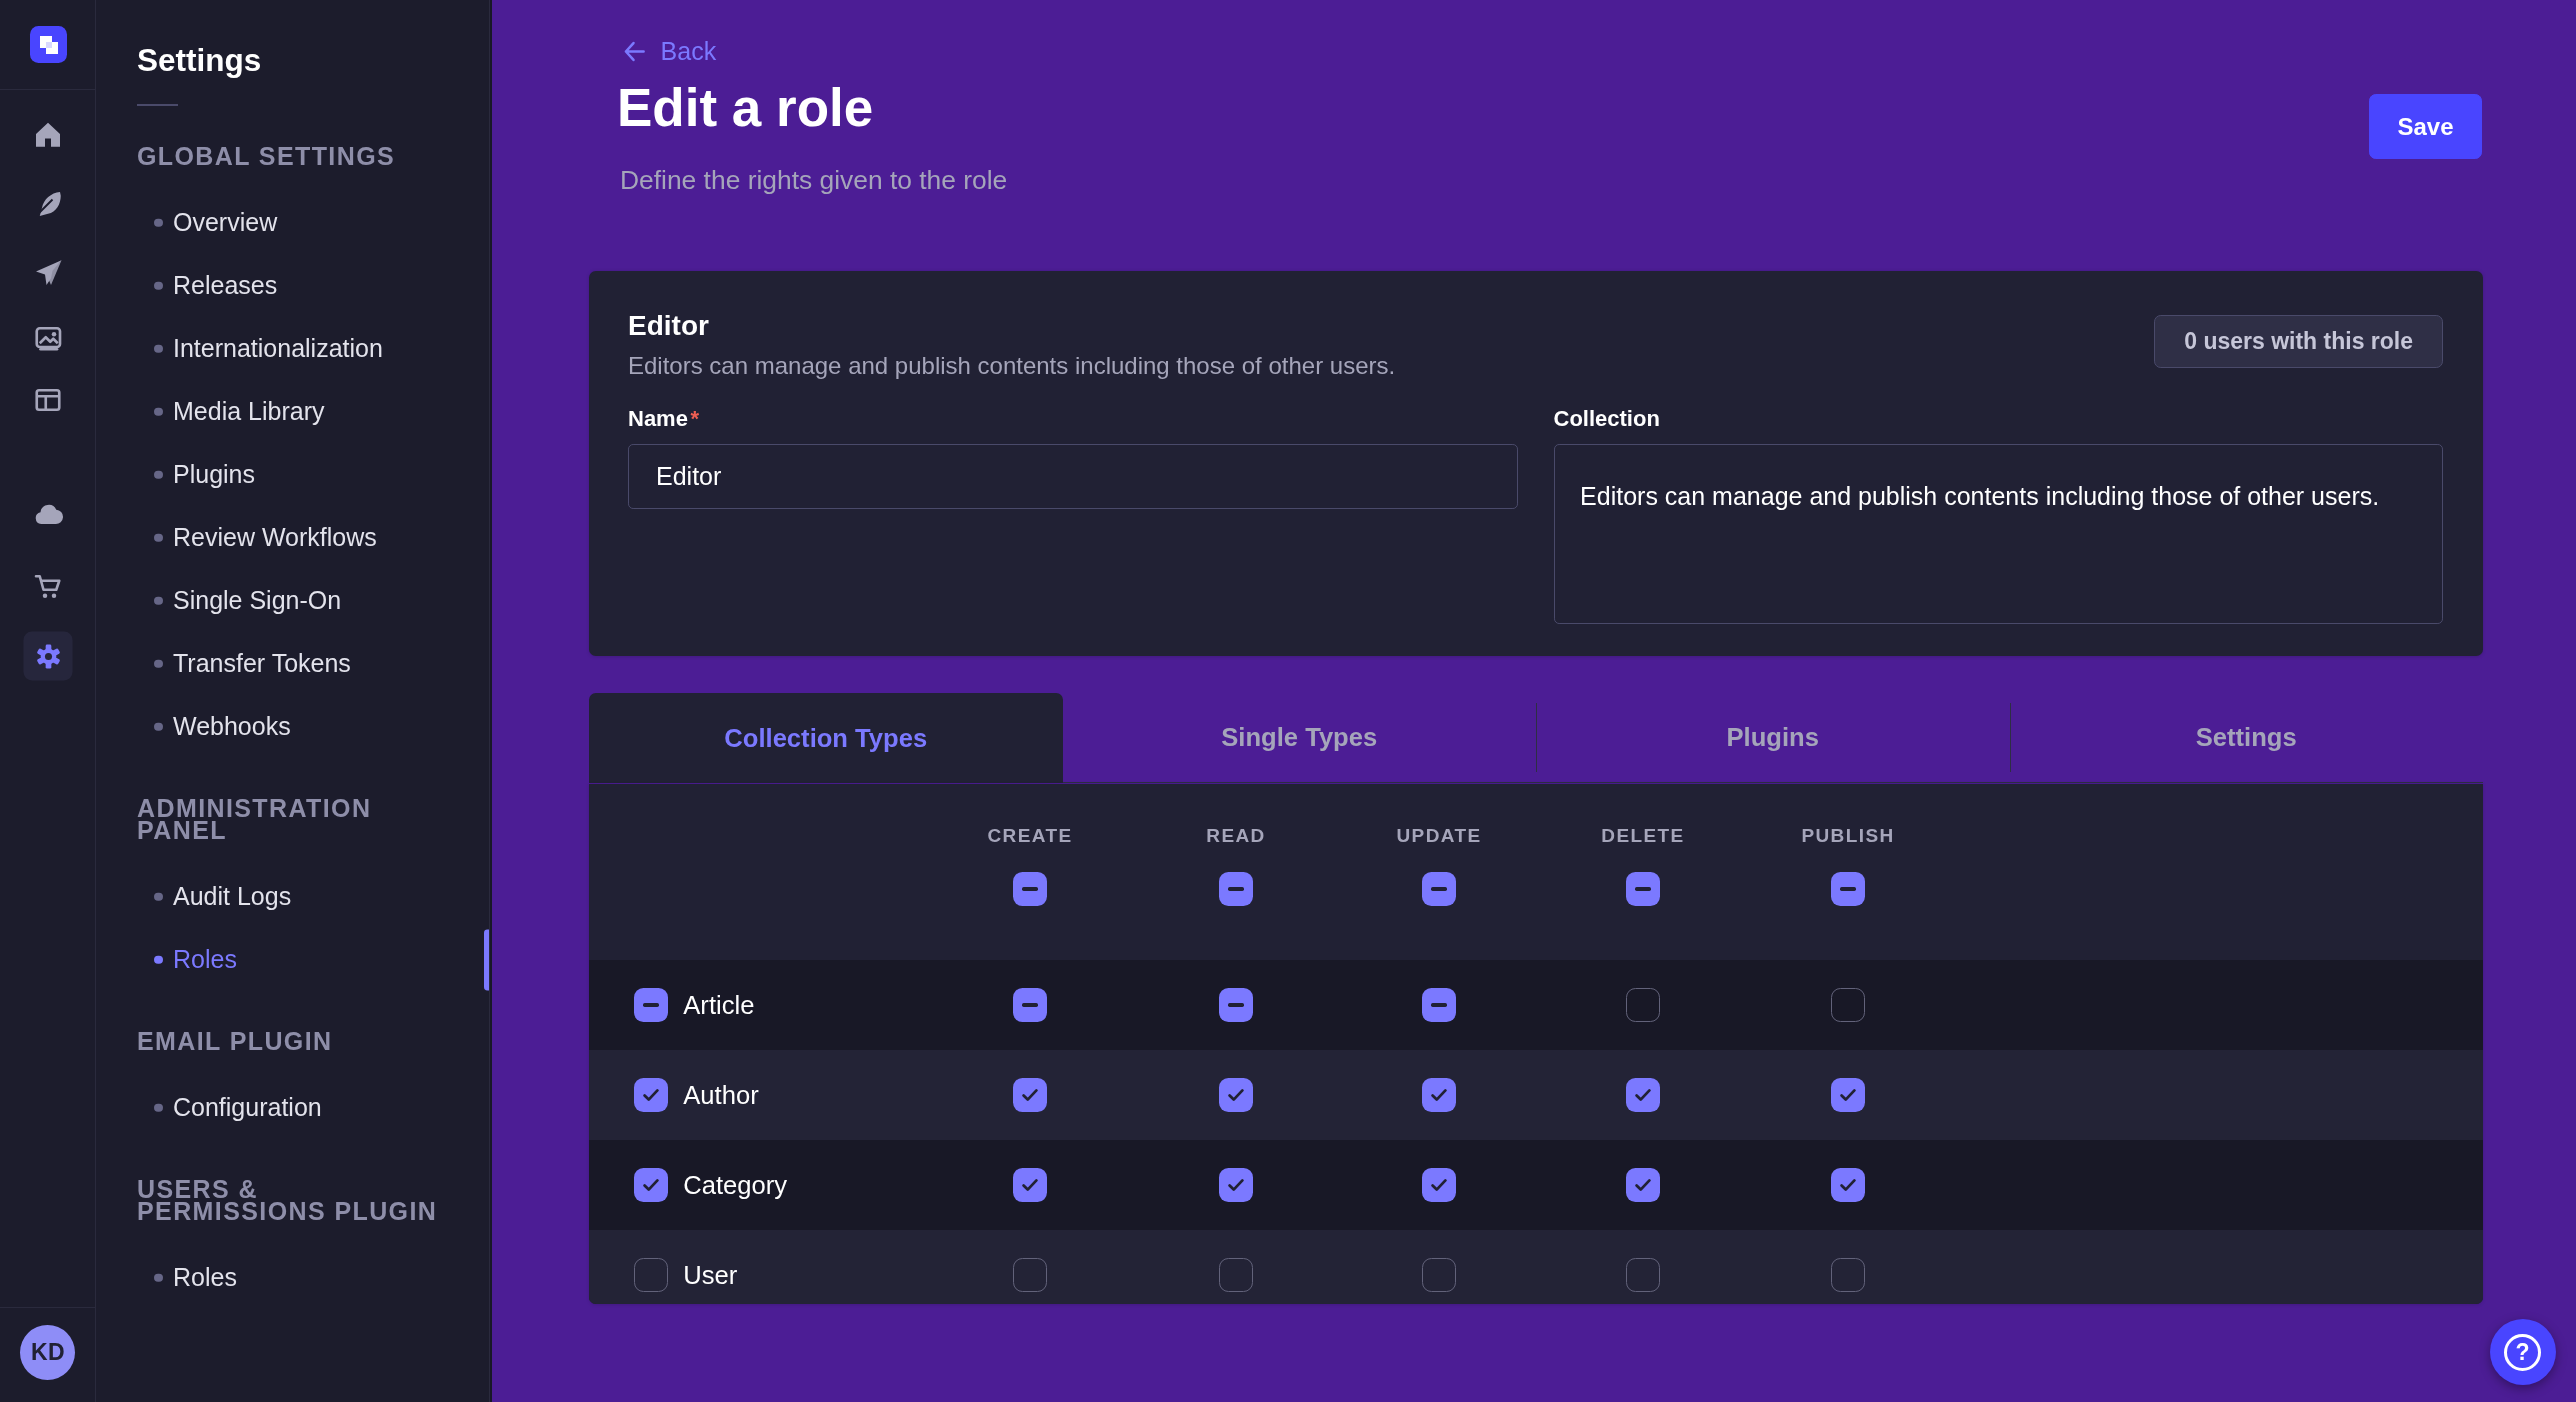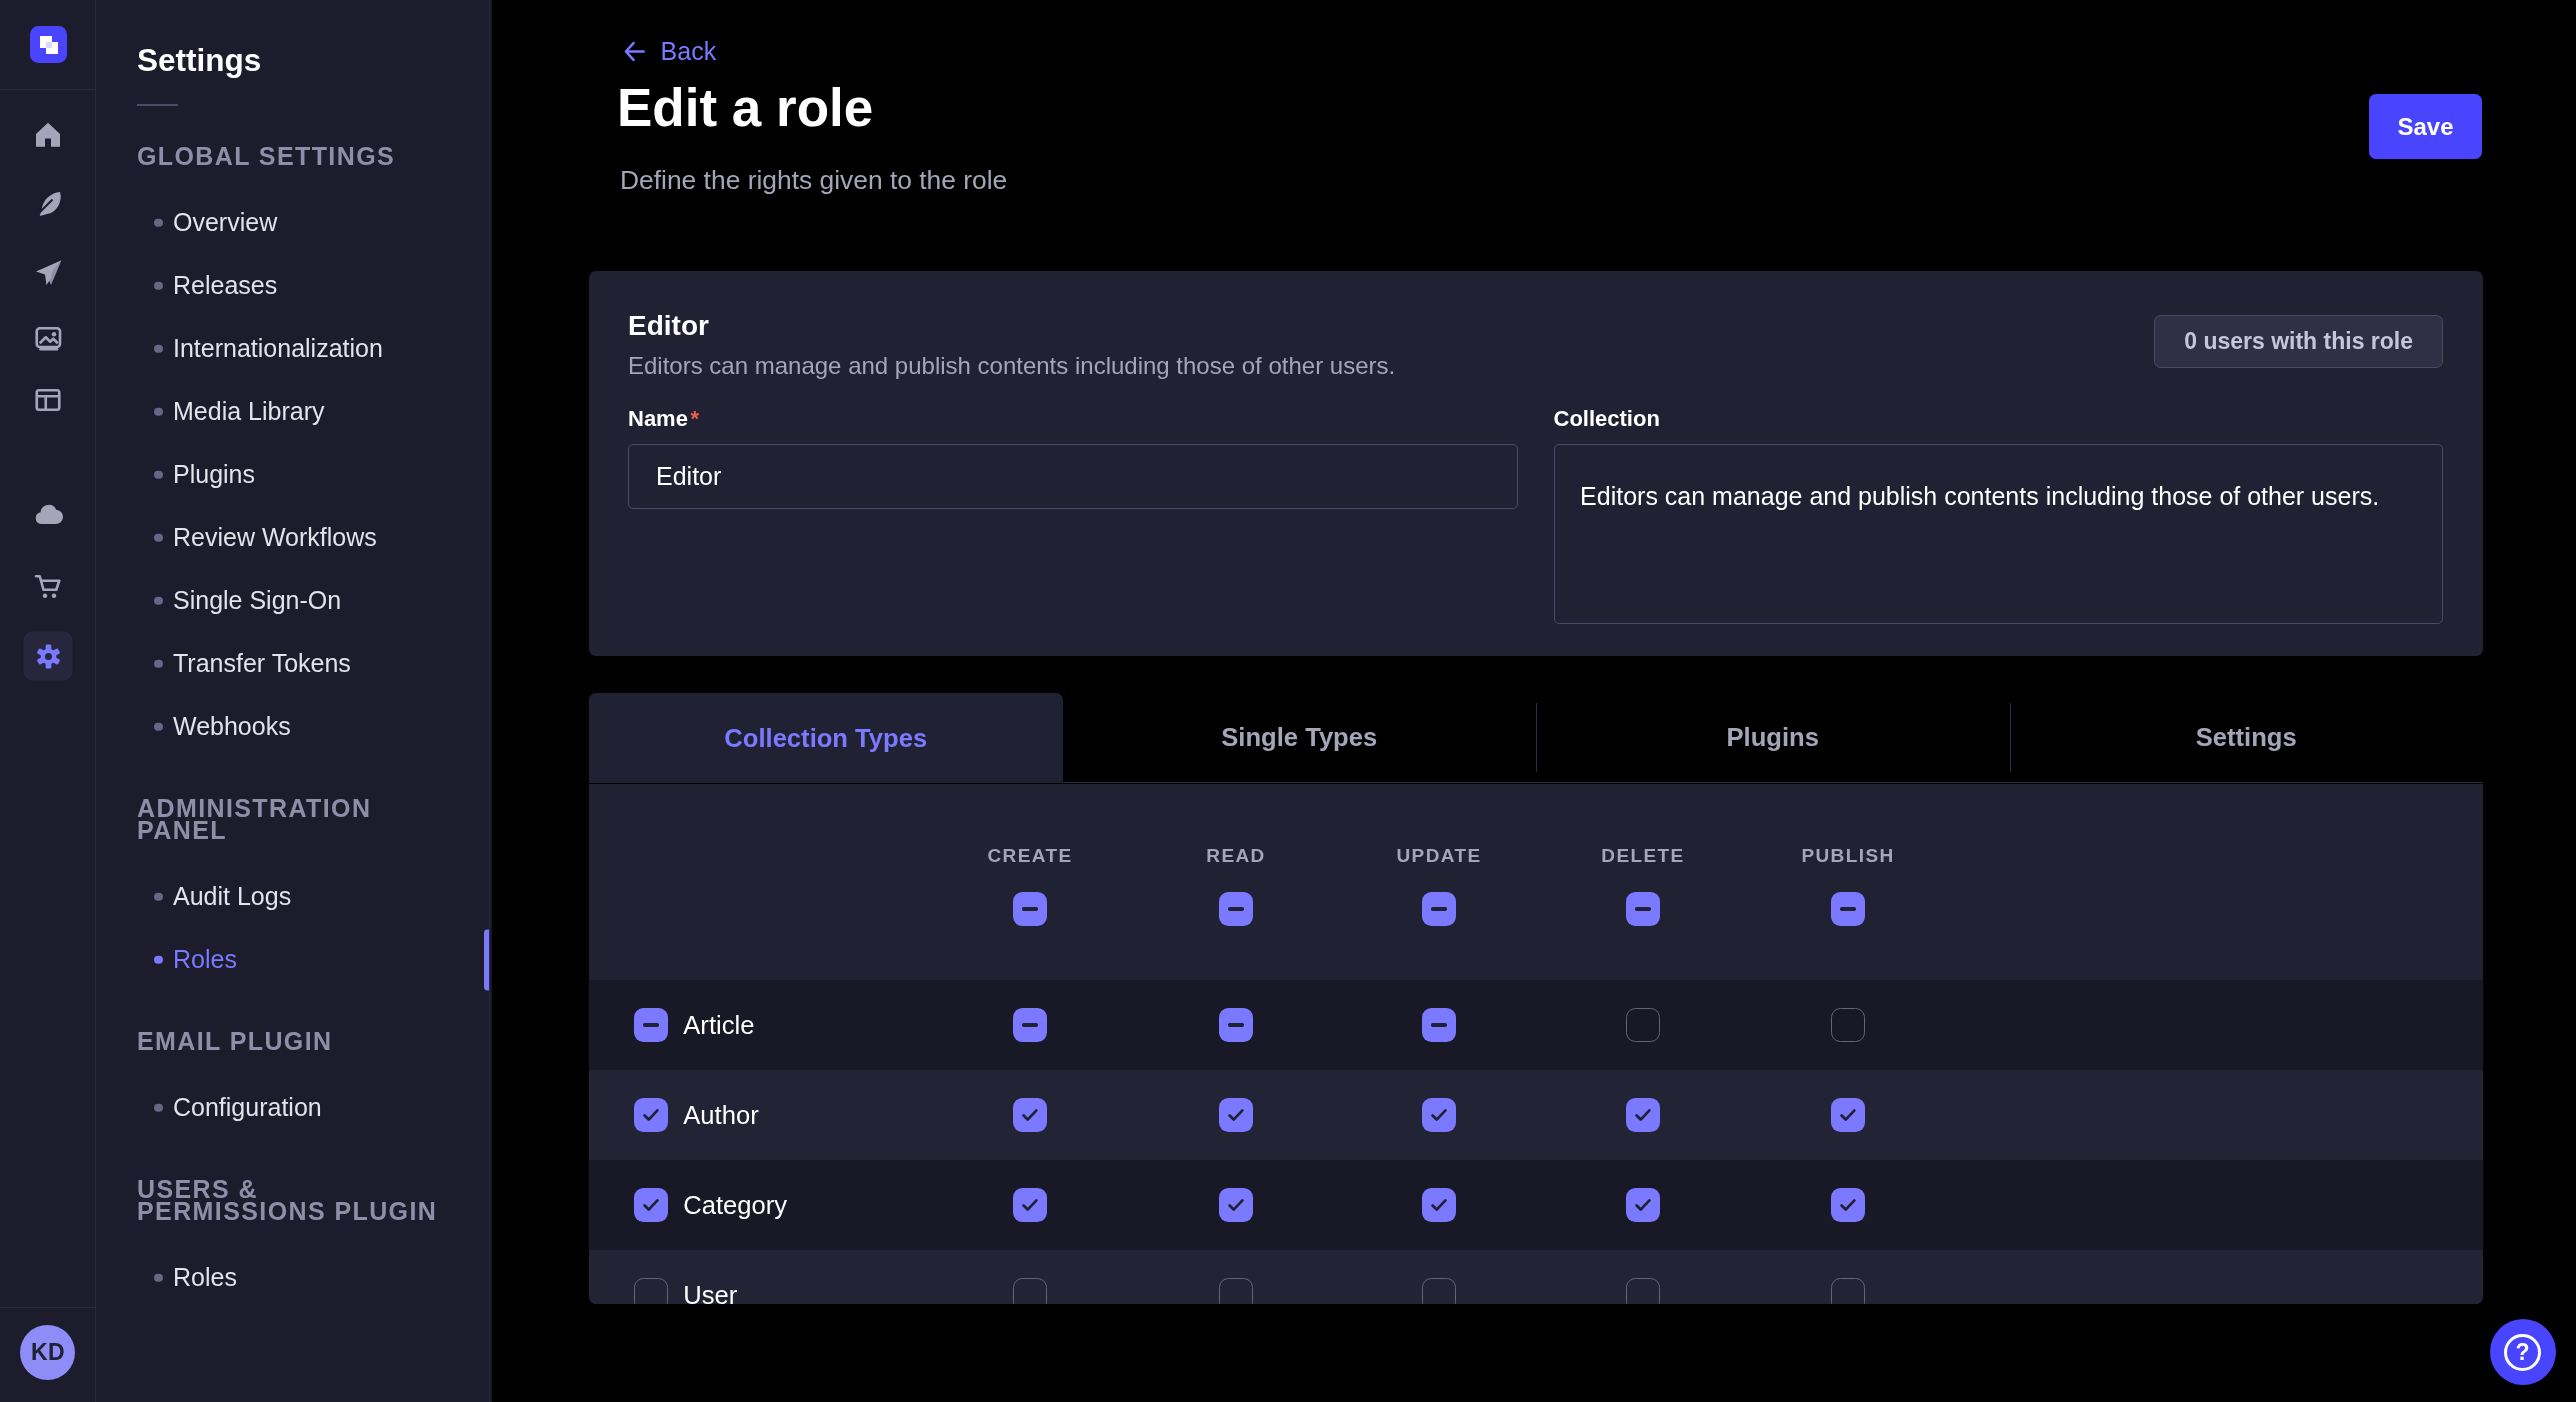--- a/index.html
+++ b/index.html
@@ -41,21 +41,21 @@
                padding-left:77px; font-size:25px; color:#e3e3ec; cursor:pointer; }
   li.sb-item .bullet { position:absolute; left:58px; top:50%; transform:translateY(-50%);
                        width:8.5px; height:8.5px; border-radius:50%; background:#666687; }
   li.sb-item.active { color:#7b79ff; }
   li.sb-item.active .bullet { background:#7b79ff; }
   li.sb-item.active::after { content:""; position:absolute; right:0; top:50%;
                transform:translateY(-50%); width:5.1px; height:61px; background:#7b79ff;
                border-radius:3.4px 0 0 3.4px; }
 
   
-  .main { position:absolute; left:492px; top:0; right:0; bottom:0; background:#000000; }
+  .main { position:absolute; left:492px; top:0; right:0; bottom:0; background:#4c1d95; }
   .back { position:absolute; left:128px; top:37px; display:flex; align-items:center;
           gap:13.6px; color:#7b79ff; font-size:25px; cursor:pointer; }
   .page-title { position:absolute; left:125px; top:77px; font-size:53px; font-weight:700; color:#ffffff; }
   .page-subtitle { position:absolute; left:128px; top:165px; font-size:26.4px; color:#a5a5ba; }
   .save-btn { position:absolute; left:1877px; top:94px; width:113px; height:65px;
               background:#4945ff; border:0.9px solid #4945ff; border-radius:6.8px; color:#fff;
               font-size:24px; font-weight:600; cursor:pointer;
               font-family:"Liberation Sans","DejaVu Sans",sans-serif; }
 
   
@@ -87,21 +87,21 @@
          font-weight:600; color:#a5a5ba; border-bottom:0.9px solid #2e2e44; position:relative;
          cursor:pointer; }
   .tab.active { background:#212134; color:#7b79ff; border-radius:6.8px 6.8px 0 0; border-bottom:none; }
   .tab.sep::before { content:""; position:absolute; left:0; top:10.2px; bottom:10.2px;
                      width:0.9px; background:#2e2e44; }
 
   
   .panel { position:absolute; left:97px; top:784px; width:1894px; height:520px;
            background:#212134; border-radius:0 0 6.8px 6.8px; overflow:hidden;
            box-shadow:0 0.9px 3.4px rgba(0,0,0,.15); }
-  .phead { position:relative; height:176px;margin-top:20px; }
+  .phead { position:relative; height:176px; }
   .pcol { position:absolute; width:204px; text-align:center; top:41px; }
   .pcol-label { font-size:19px; font-weight:600; letter-spacing:1.4px; color:#a5a5ba;
                 text-transform:uppercase; }
   .phead .cb { position:absolute; top:88px; }
   .prow { position:relative; height:90px; display:flex; align-items:center; padding-left:45px; }
   .prow.dark { background:#181826; }
   .prow.light { background:#232336; }
   .prow-label { margin-left:15.3px; font-size:25.6px; color:#ffffff; }
   .prow .cell-cb { position:absolute; top:28px; }
 

